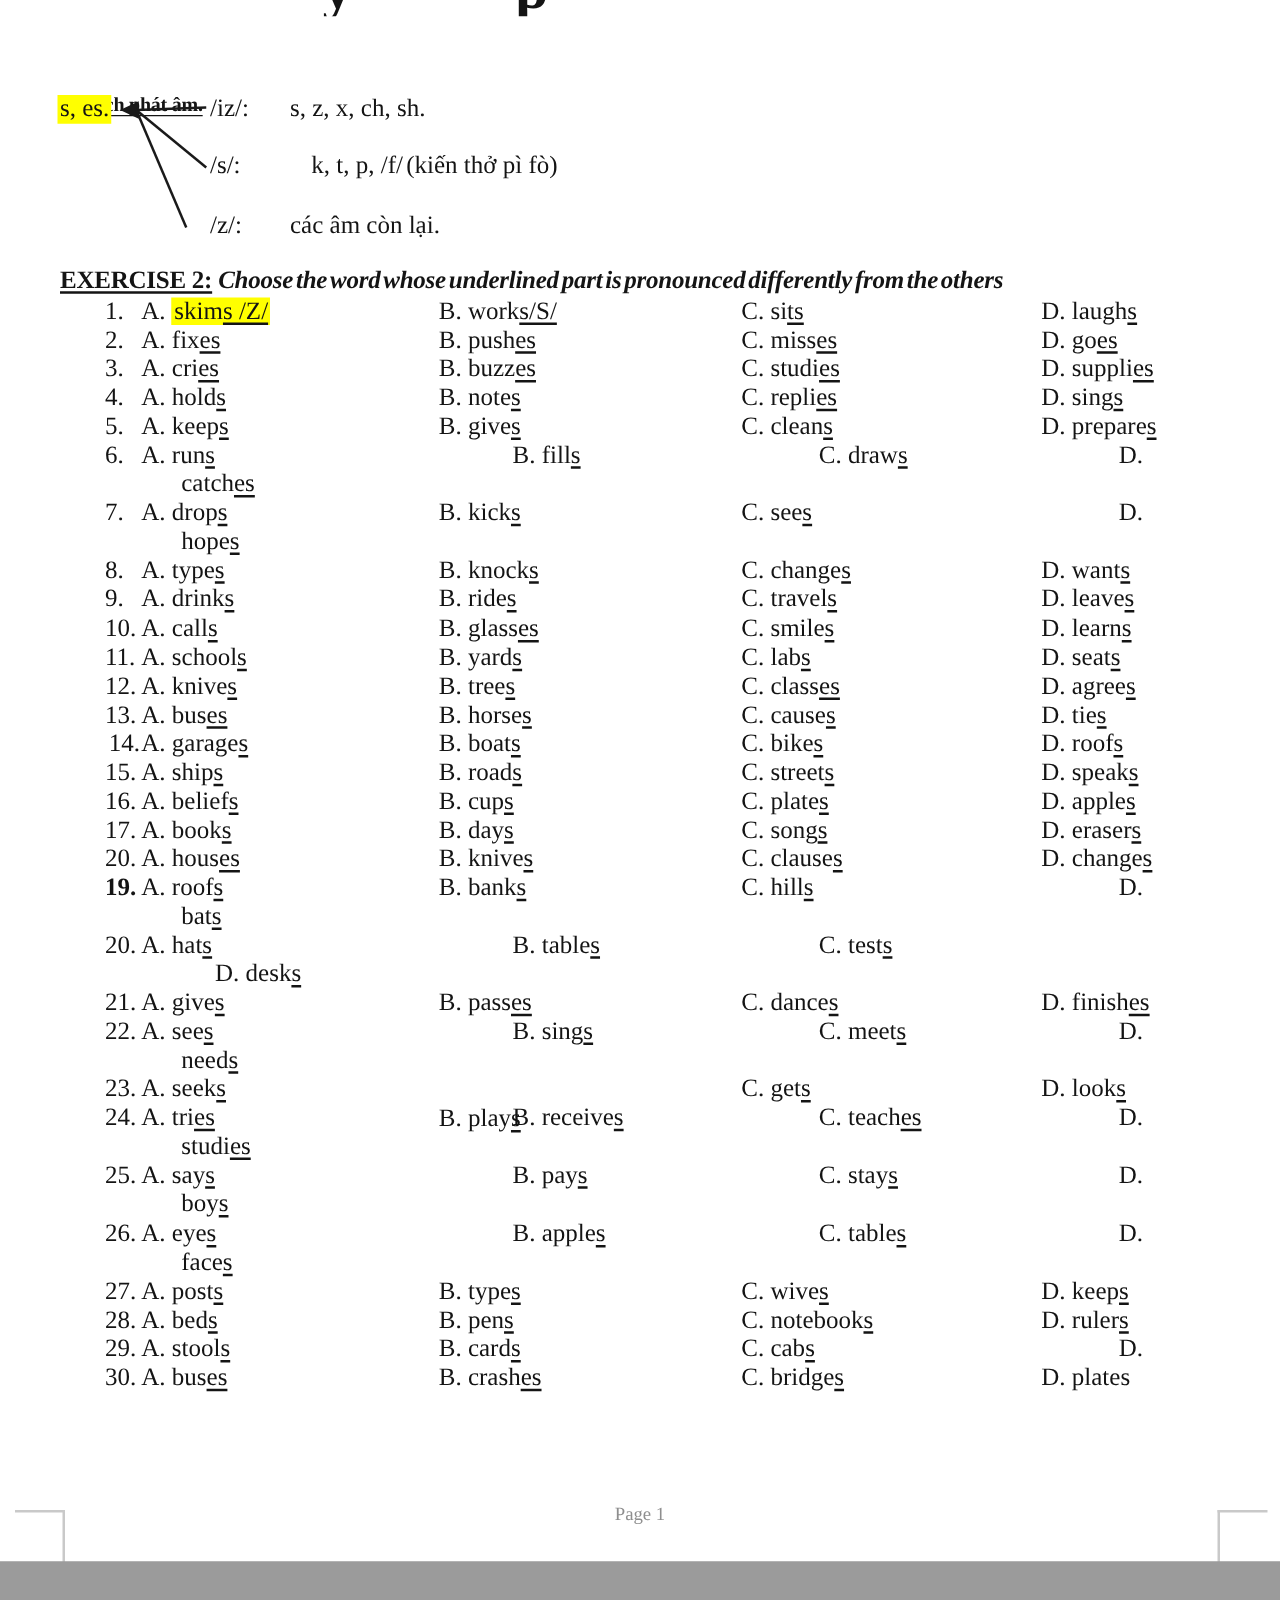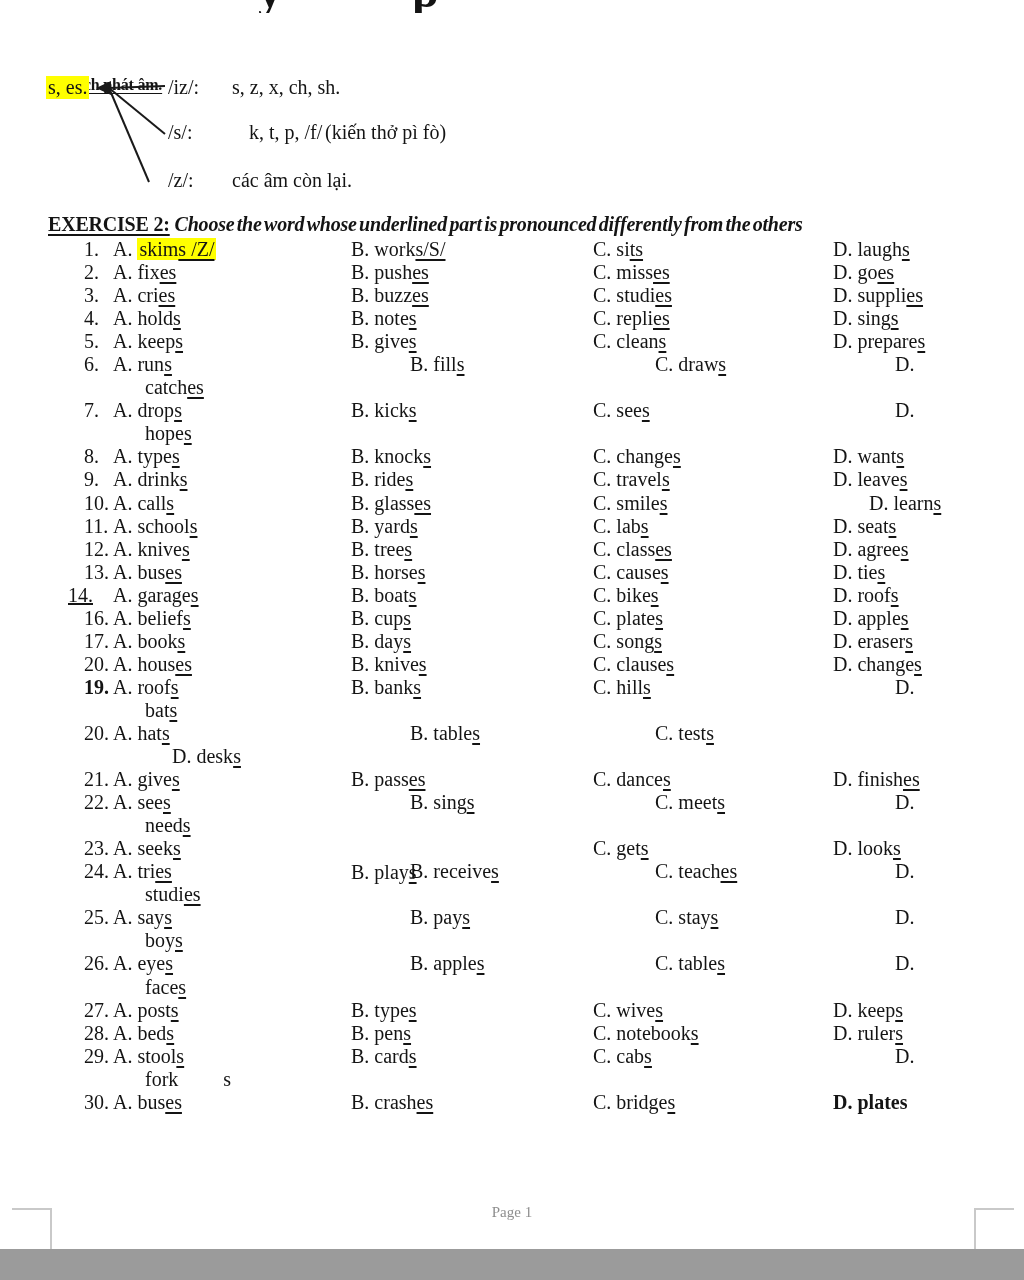--- a/index.html
+++ b/index.html
@@ -131,21 +131,21 @@
         <span class="opt" style="left: 113px;">A.&nbsp;<span>drink<span class="u">s</span></span></span>
         <span class="opt" style="left: 351px;">B.&nbsp;<span>ride<span class="u">s</span></span></span>
         <span class="opt" style="left: 593px;">C.&nbsp;<span>travel<span class="u">s</span></span></span>
         <span class="opt" style="left: 833px;">D.&nbsp;<span>leave<span class="u">s</span></span></span>
       </div>
       <div class="qline">
         <span class="opt" style="left: 84px;">10.</span>
         <span class="opt" style="left: 113px;">A.&nbsp;<span>call<span class="u">s</span></span></span>
         <span class="opt" style="left: 351px;">B.&nbsp;<span>glass<span class="u">es</span></span></span>
         <span class="opt" style="left: 593px;">C.&nbsp;<span>smile<span class="u">s</span></span></span>
-        <span class="opt" style="left: 833px; margin-left: 36px;">D.&nbsp;<span>learn<span class="u">s</span></span></span>
+        <span class="opt" style="left: 833px;">D.&nbsp;<span>learn<span class="u">s</span></span></span>
       </div>
       <div class="qline">
         <span class="opt" style="left: 84px;">11.</span>
         <span class="opt" style="left: 113px;">A.&nbsp;<span>school<span class="u">s</span></span></span>
         <span class="opt" style="left: 351px;">B.&nbsp;<span>yard<span class="u">s</span></span></span>
         <span class="opt" style="left: 593px;">C.&nbsp;<span>lab<span class="u">s</span></span></span>
         <span class="opt" style="left: 833px;">D.&nbsp;<span>seat<span class="u">s</span></span></span>
       </div>
       <div class="qline">
         <span class="opt" style="left: 84px;">12.</span>
@@ -155,25 +155,32 @@
         <span class="opt" style="left: 833px;">D.&nbsp;<span>agree<span class="u">s</span></span></span>
       </div>
       <div class="qline">
         <span class="opt" style="left: 84px;">13.</span>
         <span class="opt" style="left: 113px;">A.&nbsp;<span>bus<span class="u">es</span></span></span>
         <span class="opt" style="left: 351px;">B.&nbsp;<span>horse<span class="u">s</span></span></span>
         <span class="opt" style="left: 593px;">C.&nbsp;<span>cause<span class="u">s</span></span></span>
         <span class="opt" style="left: 833px;">D.&nbsp;<span>tie<span class="u">s</span></span></span>
       </div>
       <div class="qline">
-        <span class="opt" style="left: 68px; text-decoration: underline;">14.</span>
+        <span class="opt" style="left: 87px;">14.</span>
         <span class="opt" style="left: 113px;">A.&nbsp;<span>garage<span class="u">s</span></span></span>
         <span class="opt" style="left: 351px;">B.&nbsp;<span>boat<span class="u">s</span></span></span>
         <span class="opt" style="left: 593px;">C.&nbsp;<span>bike<span class="u">s</span></span></span>
         <span class="opt" style="left: 833px;">D.&nbsp;<span>roof<span class="u">s</span></span></span>
+      </div>
+      <div class="qline">
+        <span class="opt" style="left: 84px;">15.</span>
+        <span class="opt" style="left: 113px;">A.&nbsp;<span>ship<span class="u">s</span></span></span>
+        <span class="opt" style="left: 351px;">B.&nbsp;<span>road<span class="u">s</span></span></span>
+        <span class="opt" style="left: 593px;">C.&nbsp;<span>street<span class="u">s</span></span></span>
+        <span class="opt" style="left: 833px;">D.&nbsp;<span>speak<span class="u">s</span></span></span>
       </div>
       <div class="qline">
         <span class="opt" style="left: 84px;">16.</span>
         <span class="opt" style="left: 113px;">A.&nbsp;<span>belief<span class="u">s</span></span></span>
         <span class="opt" style="left: 351px;">B.&nbsp;<span>cup<span class="u">s</span></span></span>
         <span class="opt" style="left: 593px;">C.&nbsp;<span>plate<span class="u">s</span></span></span>
         <span class="opt" style="left: 833px;">D.&nbsp;<span>apple<span class="u">s</span></span></span>
       </div>
       <div class="qline">
         <span class="opt" style="left: 84px;">17.</span>
@@ -277,28 +284,25 @@
         <span class="opt" style="left: 833px;">D.&nbsp;<span>ruler<span class="u">s</span></span></span>
       </div>
       <div class="qline">
         <span class="opt" style="left: 84px;">29.</span>
         <span class="opt" style="left: 113px;">A.&nbsp;<span>stool<span class="u">s</span></span></span>
         <span class="opt" style="left: 351px;">B.&nbsp;<span>card<span class="u">s</span></span></span>
         <span class="opt" style="left: 593px;">C.&nbsp;<span>cab<span class="u">s</span></span></span>
         <span class="opt" style="left: 895px;">D.&nbsp;<span></span></span>
       </div>
       <div class="qline">
-        <span class="opt" style="left: 145px;"><span>fork&nbsp;&nbsp;&nbsp;&nbsp;&nbsp;&nbsp;&nbsp;&nbsp;&nbsp;s</span></span>
-      </div>
-      <div class="qline">
         <span class="opt" style="left: 84px;">30.</span>
         <span class="opt" style="left: 113px;">A.&nbsp;<span>bus<span class="u">es</span></span></span>
         <span class="opt" style="left: 351px;">B.&nbsp;<span>crash<span class="u">es</span></span></span>
         <span class="opt" style="left: 593px;">C.&nbsp;<span>bridge<span class="u">s</span></span></span>
-        <span class="opt" style="left: 833px; font-weight: bold;">D.&nbsp;<span>plates</span></span>
+        <span class="opt" style="left: 833px;">D.&nbsp;<span>plates</span></span>
       </div>
     </div>
 
   <div class="footer">Page 1</div>
   <div class="corner-l"></div>
   <div class="corner-r"></div>
   <div class="botbar"></div>
 
 </div>
 

